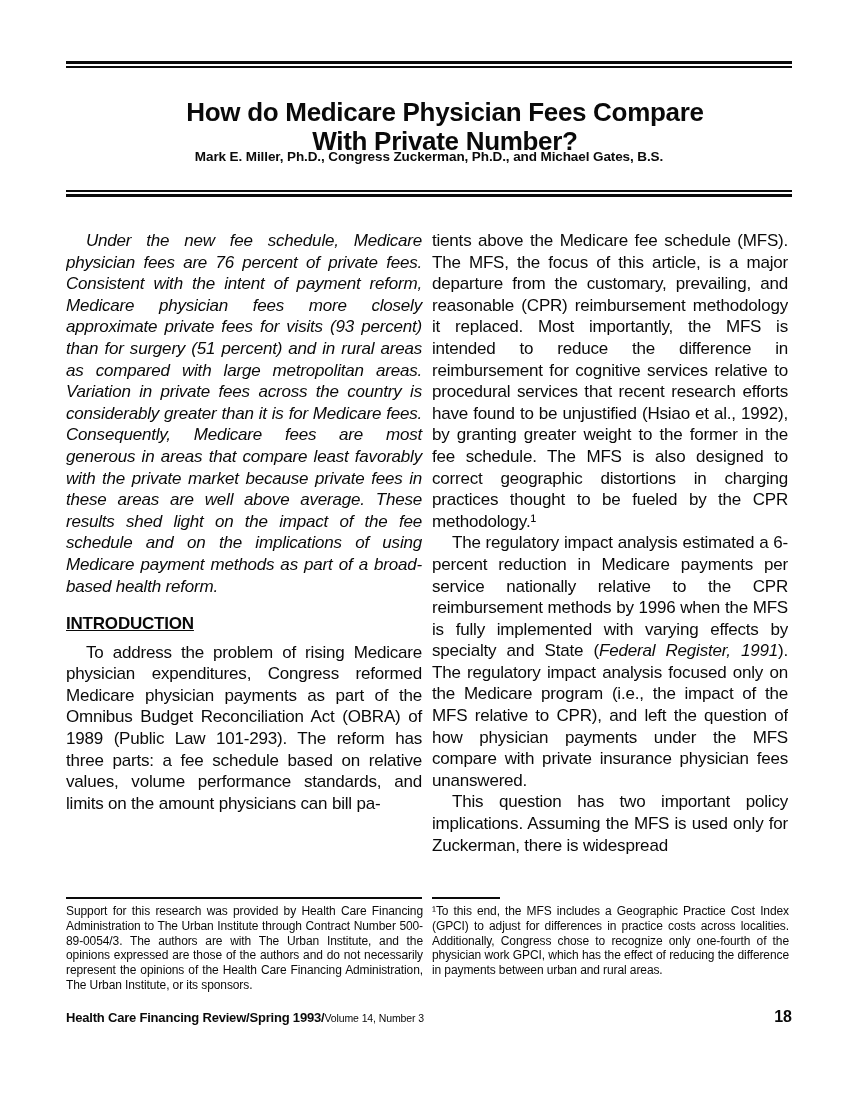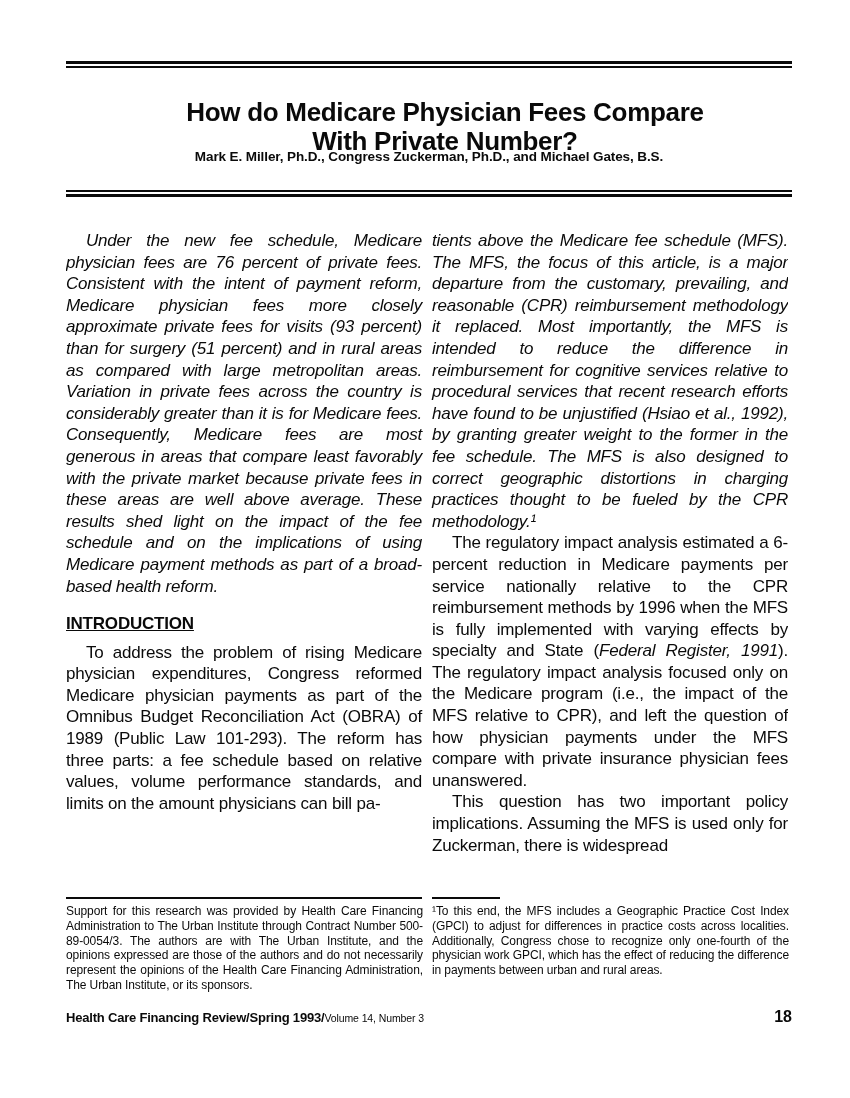--- a/index.html
+++ b/index.html
@@ -66,21 +66,21 @@
   }
   .col {
     width: 356px;
     font-size: 17px;
     line-height: 21.6px;
     text-align: justify;
     letter-spacing: -0.2px;
   }
   .col p { margin: 0; }
   .indent { text-indent: 20px; }
-  .no-indent { text-indent: 0; font-style: italic; }
+  .no-indent { text-indent: 0; }
   .abstract {
     font-style: italic;
     text-indent: 20px;
     margin-bottom: 16px !important;
   }
   .section-heading {
     margin: 14px 0 7px 0;
     font-size: 17px;
     font-weight: bold;
     letter-spacing: -0.2px;

